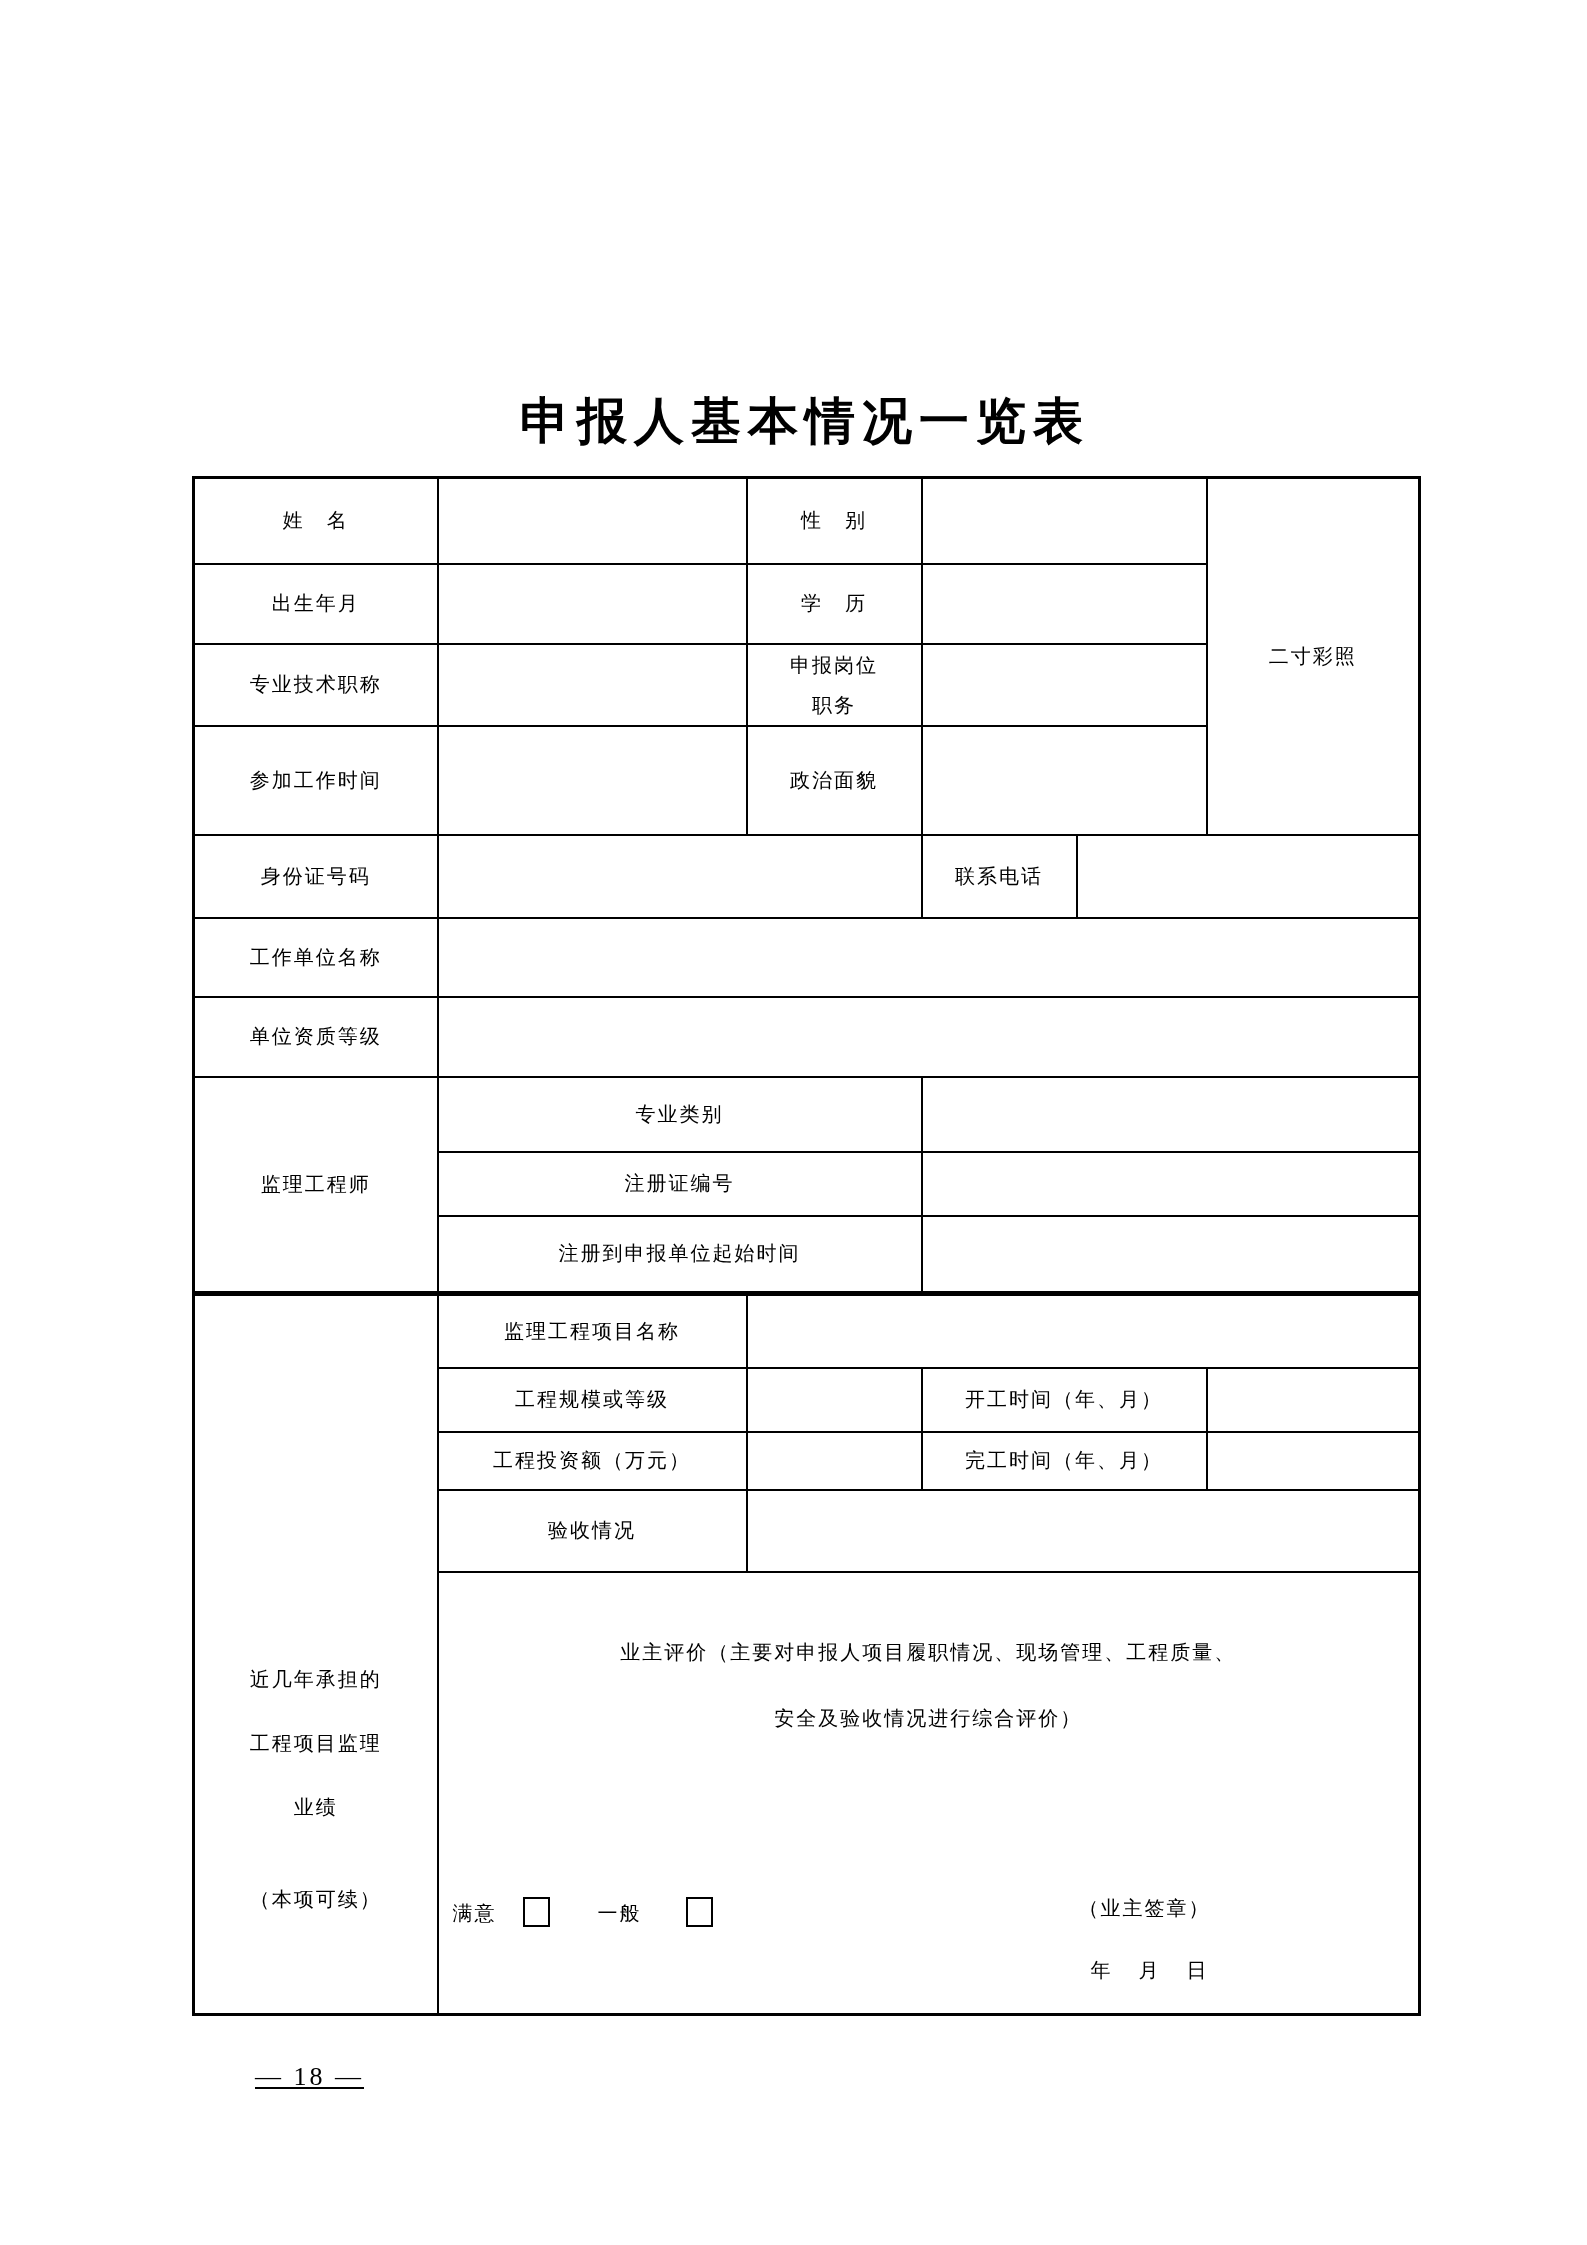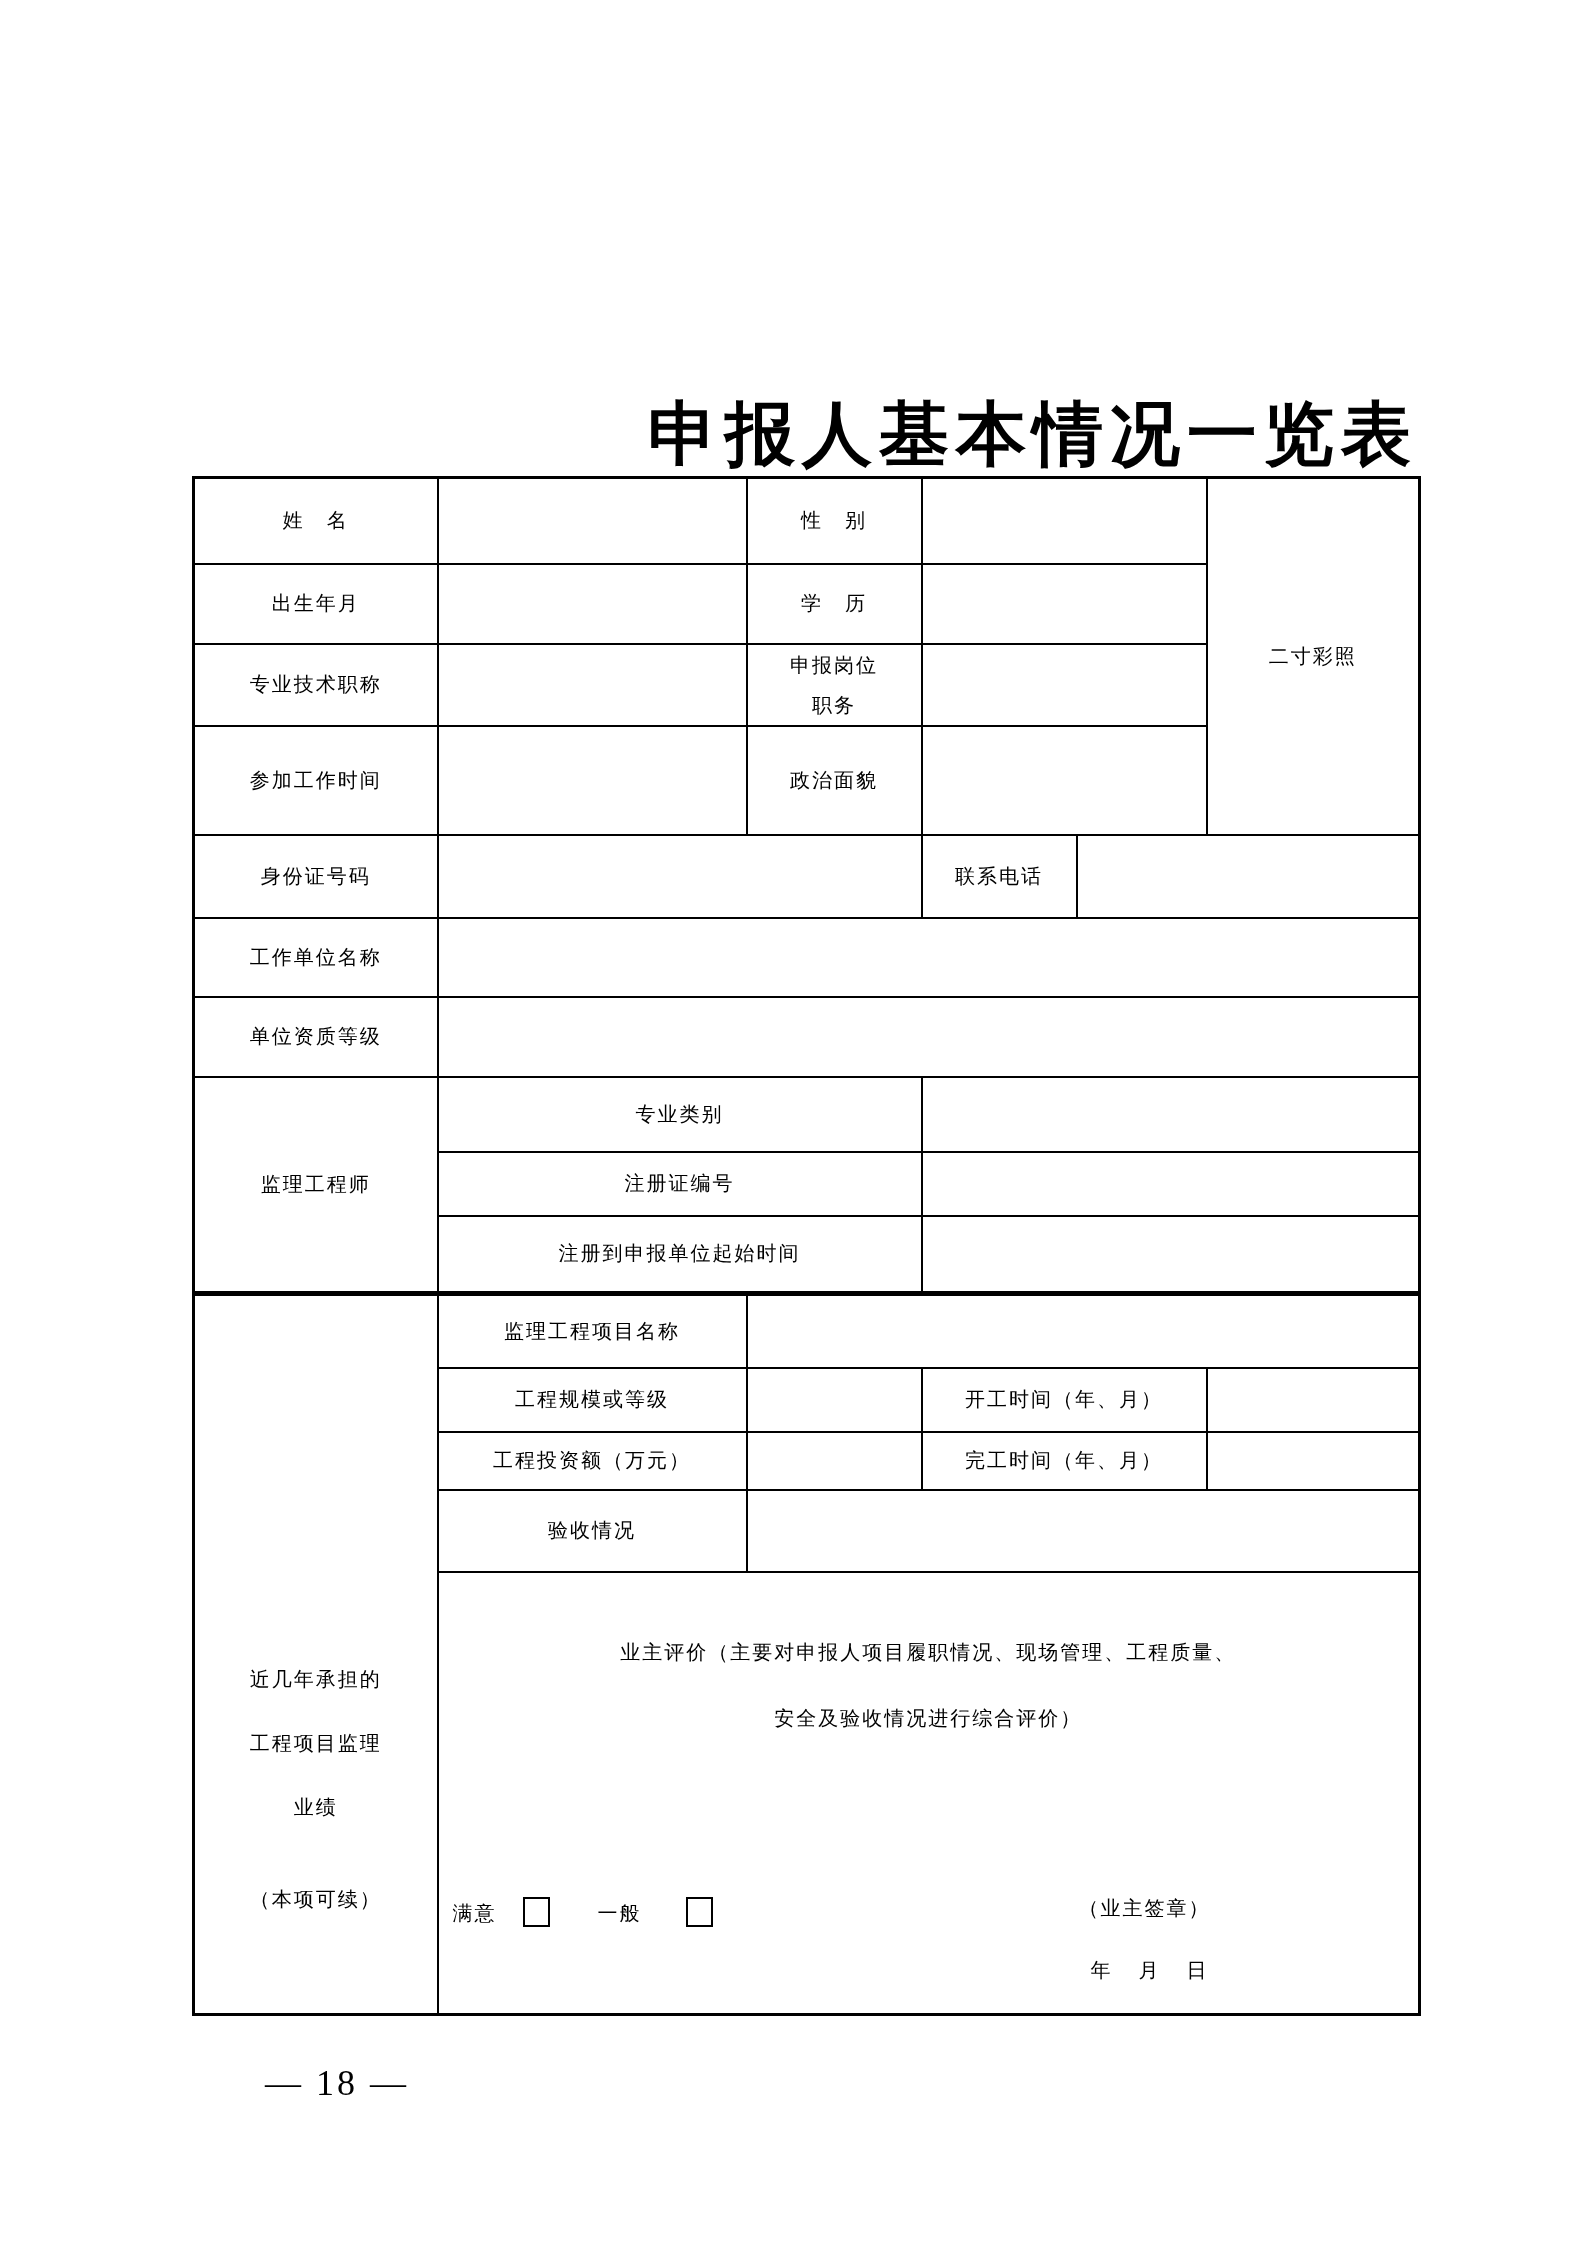--- a/index.html
+++ b/index.html
@@ -9,22 +9,22 @@
     font-family:"Liberation Serif","DejaVu Serif",serif;
     color:#000;
     position:relative;
     overflow:hidden;
   }
   .page { position:absolute; inset:0; background:#fff; }
 
   .doc-title {
     position:absolute;
     left:192px; top:388px; width:1226px;
-    text-align:right;
-    font-size:70px;
+    text-align:center;
+    font-size:50px;
     font-weight:bold;
     letter-spacing:7px;
     white-space:nowrap;
   }
 
   table.form {
     position:absolute;
     left:192px; top:476px;
     width:1226px;
     border-collapse:collapse;
@@ -90,24 +90,25 @@
   }
   .ymd {
     position:absolute;
     top:384px; left:652px;
     letter-spacing:4px;
     white-space:nowrap;
   }
 
   .page-number {
     position:absolute;
-    left:265px; top:2062px;
-    font-size:36px;
+    left:255px; top:2062px;
+    font-size:26px;
     letter-spacing:3px;
     white-space:nowrap;
+    text-decoration:underline;
   }
 </style>
 </head>
 <body>
 
 <div class="page">
 
   <div class="doc-title">申报人基本情况一览表</div>
 
   <table class="form">

